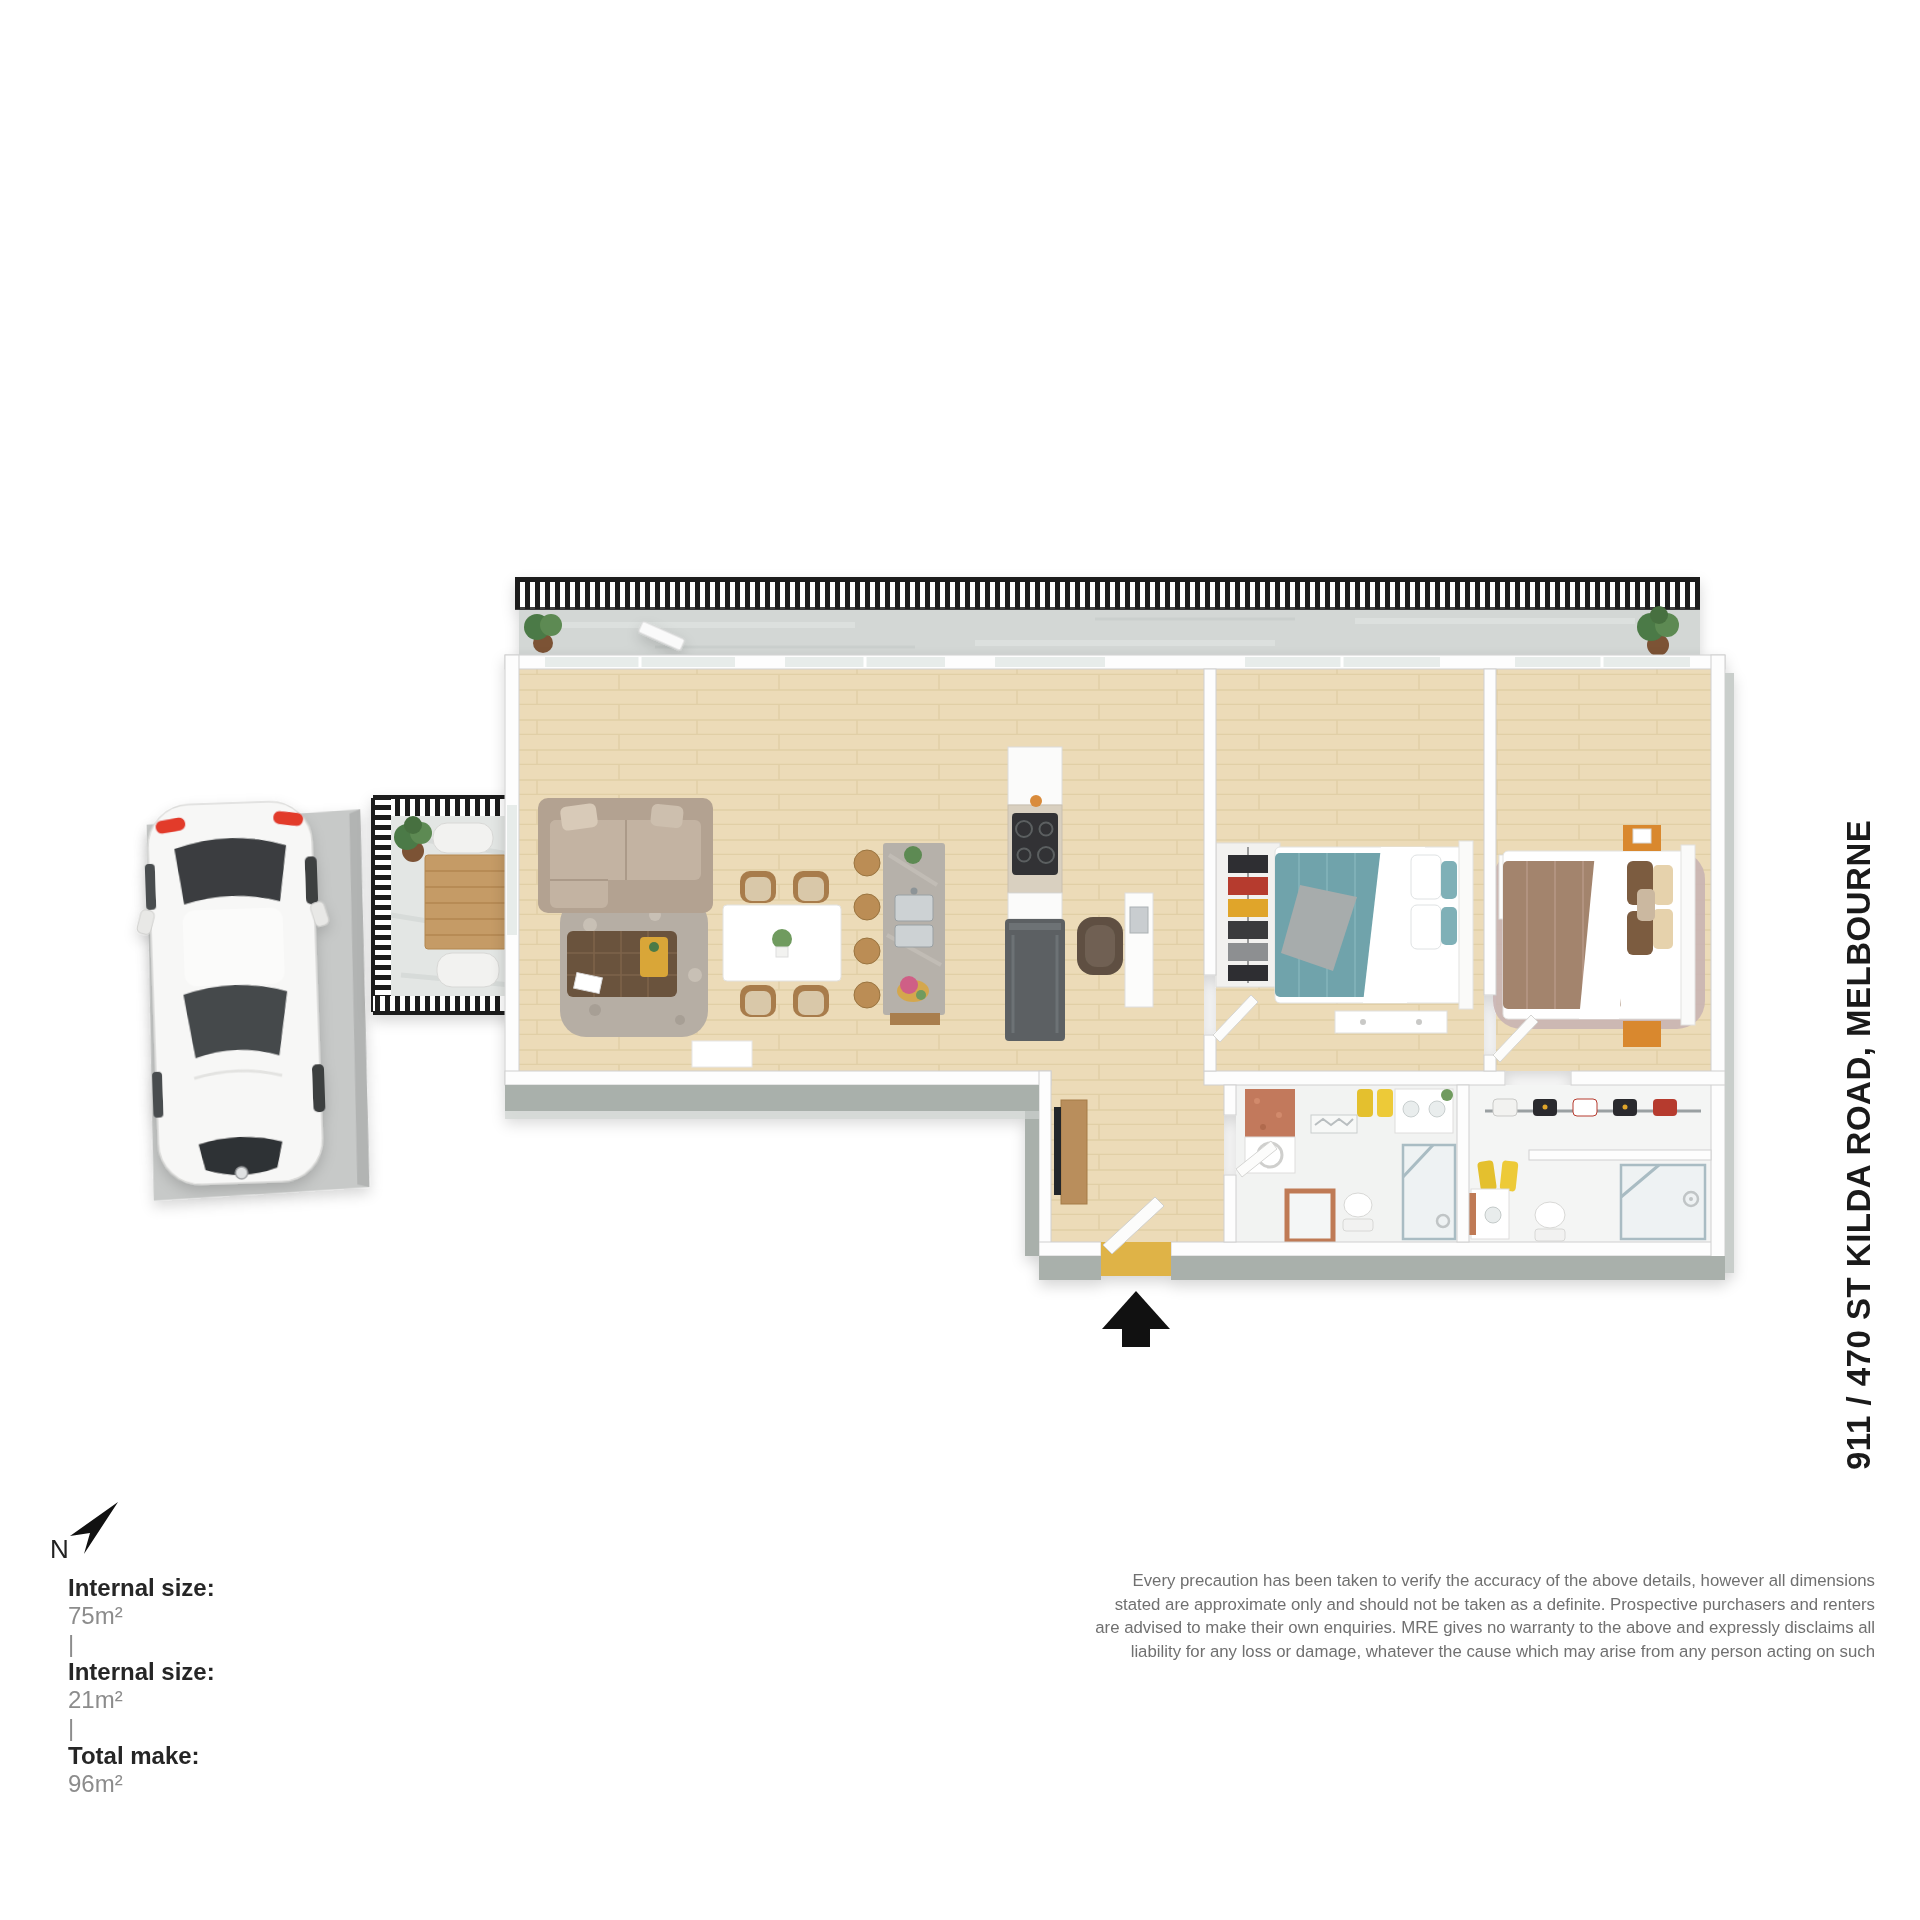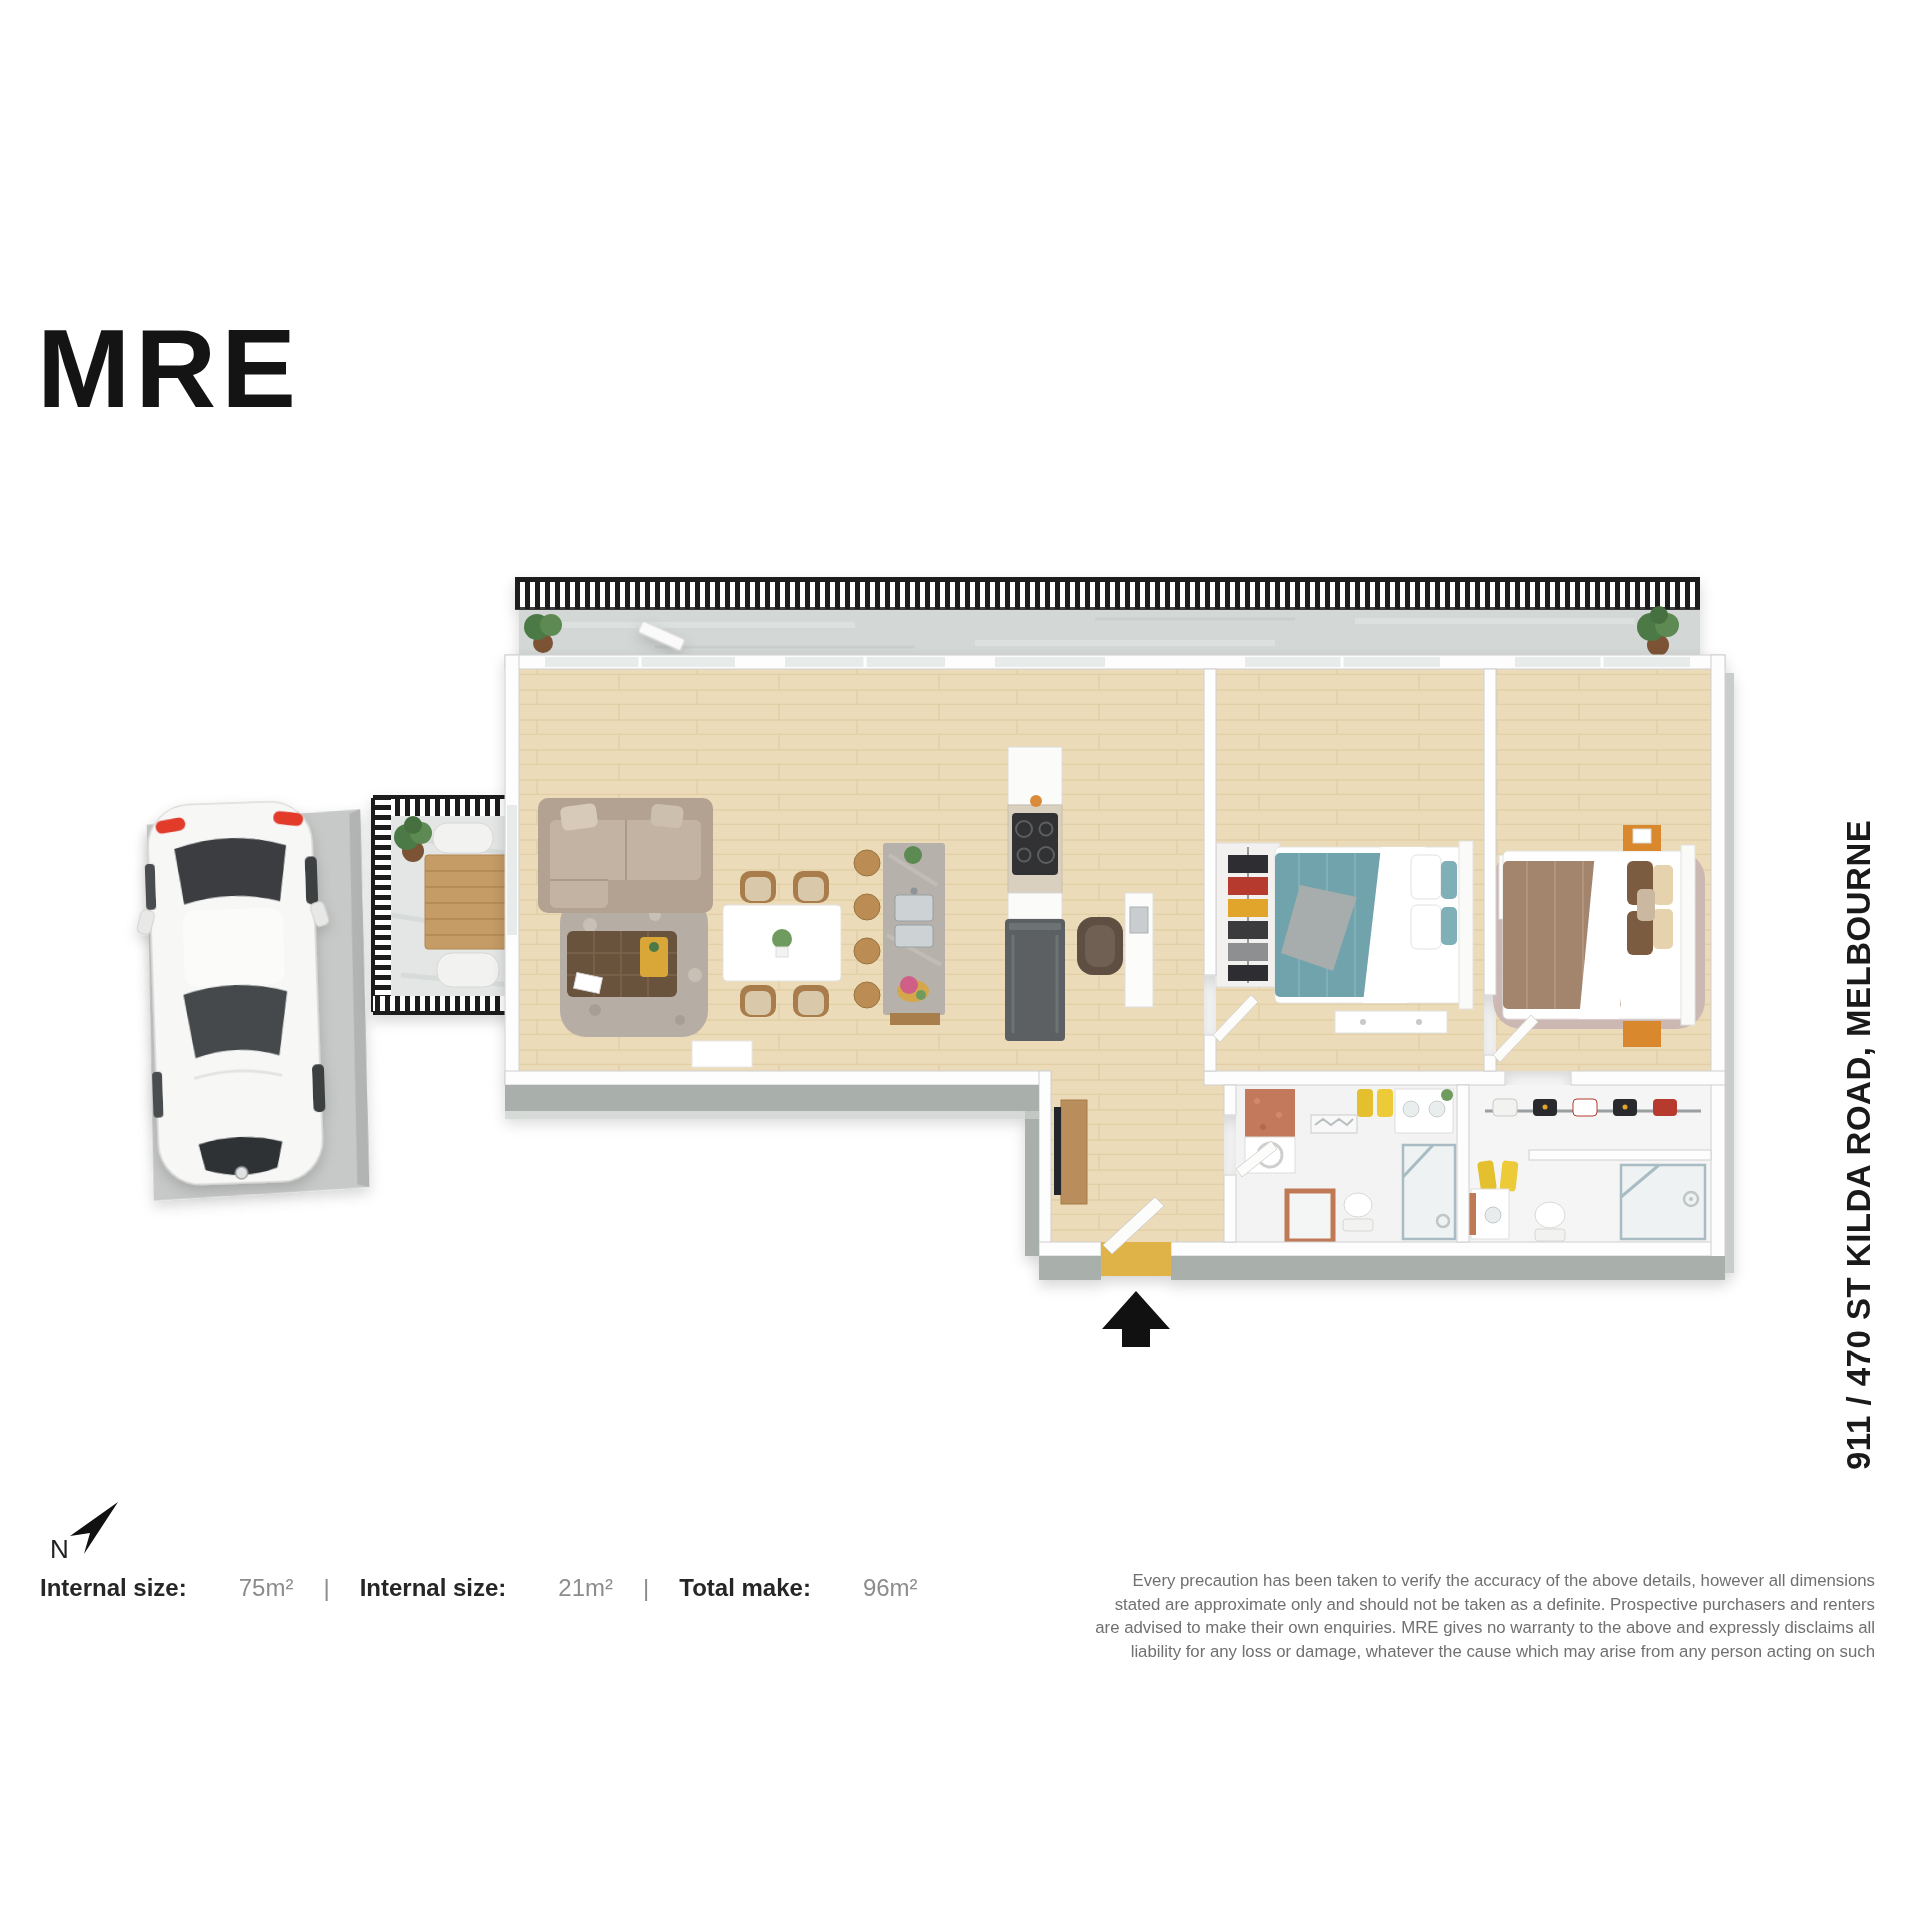--- a/index.html
+++ b/index.html
@@ -8,33 +8,32 @@
   .logo{position:absolute;left:37px;top:313px;font-size:112px;line-height:112px;
         font-weight:800;letter-spacing:5px;color:#141414;}
   .plan-svg{position:absolute;left:95px;top:555px;width:1690px;height:810px;}
   .address{position:absolute;left:1840px;top:1470px;transform:rotate(-90deg);
            transform-origin:0 0;white-space:nowrap;font-size:33px;font-weight:bold;
            letter-spacing:0.5px;color:#1a1a1a;}
   .compass{position:absolute;left:50px;top:1498px;width:90px;height:80px;}
   .compass svg{position:absolute;left:16px;top:2px;}
   .nlabel{position:absolute;left:0px;top:36px;font-size:26px;color:#222;}
   .sizes{position:absolute;left:40px;top:1574px;display:flex;align-items:baseline;
-         font-size:24px;color:#8c8c8c;}
+         font-size:24px;color:#8c8c8c;flex-direction:column;}
   .sizes .lab{font-weight:bold;color:#262626;margin-right:24px;}
   .sizes .val{color:#8c8c8c;margin-right:30px;margin-left:28px;}
   .sizes .sep{color:#8c8c8c;margin-right:30px;font-weight:400;}
   .disclaimer{position:absolute;right:45px;top:1521px;width:780px;text-align:right;
               font-size:16.8px;line-height:23.6px;color:#707070;margin-top:48px;}
 </style>
 </head>
 <body>
 
 <div class="page">
 
-  <div class="logo">MRE</div>
 
   <svg class="plan-svg" viewBox="0 0 1690 810" xmlns="http://www.w3.org/2000/svg">
     <defs>
       <pattern id="railX" patternUnits="userSpaceOnUse" width="10" height="28">
         <rect width="10" height="28" fill="#ffffff"></rect>
         <rect x="0" y="0" width="5" height="28" fill="#1d1d1d"></rect>
       </pattern>
       <pattern id="railY" patternUnits="userSpaceOnUse" width="28" height="10">
         <rect width="28" height="10" fill="#ffffff"></rect>
         <rect x="0" y="0" width="28" height="5" fill="#1d1d1d"></rect>

